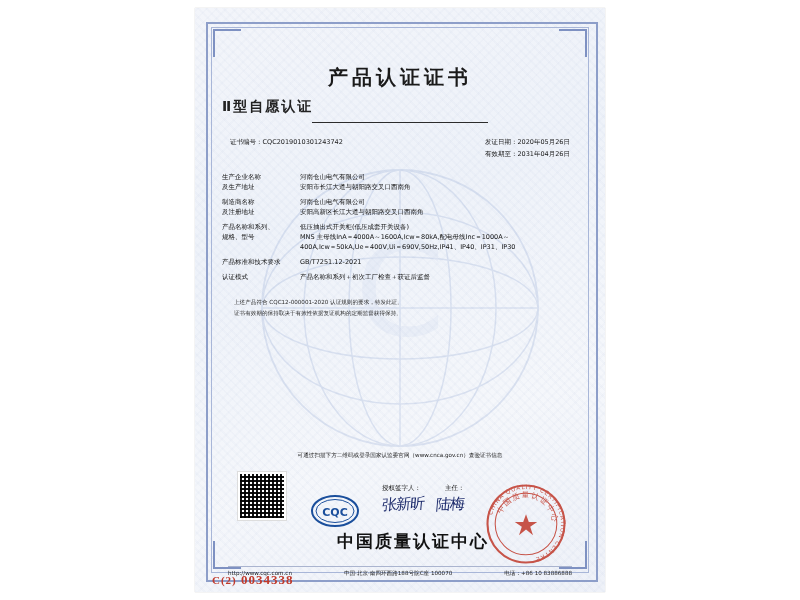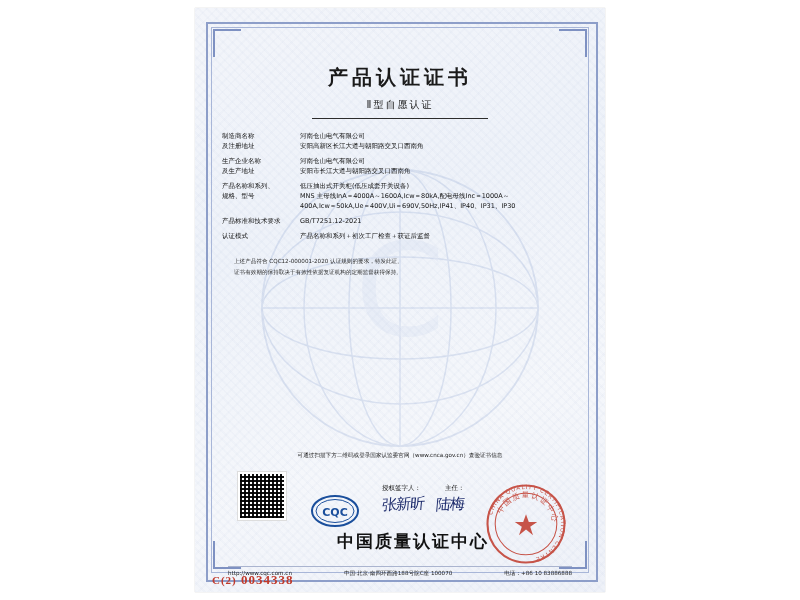--- a/index.html
+++ b/index.html
@@ -86,25 +86,26 @@
   .title-zh {
     text-align: center;
     font-family: "DejaVu Sans", sans-serif;
     font-size: 20px;
     font-weight: bold;
     letter-spacing: 4px;
     color: #1a1a1a;
     margin-top: 28px;
   }
   .title-sub {
-    text-align: center;
-    font-size: 10px;
+    text-align: left;
+    font-size: 14px;
     color: #222;
     letter-spacing: 2px;
     margin-top: 7px;
+    font-weight: bold;
   }
   .title-rule {
     width: 176px;
     height: 1px;
     background: #2c2c2c;
     margin: 6px auto 0 auto;
   }
   .meta-row {
     display: flex;
     justify-content: space-between;
@@ -296,34 +297,47 @@
   <div class="corner tr"></div>
   <div class="corner bl"></div>
   <div class="corner br"></div>
 
   <div class="content">
 
     <div class="title-zh">产品认证证书</div>
     <div class="title-sub">Ⅱ型自愿认证</div>
     <div class="title-rule"></div>
 
+    <div class="meta-row">
+      <div class="meta-left">
+        <span>证书编号：</span><span>CQC2019010301243742</span>
+      </div>
+      <div class="meta-right">
+        <div>
+          <span>发证日期：</span><span>2020年05月26日</span>
+        </div>
+        <div>
+          <span>有效期至：</span><span>2031年04月26日</span>
+        </div>
+      </div>
+    </div>
 
     <table class="fields">
       <tbody>
+      <tr>
+        <td class="label">生产企业名称
+及生产地址</td>
+        <td class="value">河南仓山电气有限公司
+安阳市长江大道与朝阳路交叉口西南角</td>
+      </tr>
       <tr>
         <td class="label">制造商名称
 及注册地址</td>
         <td class="value">河南仓山电气有限公司
 安阳高新区长江大道与朝阳路交叉口西南角</td>
-      </tr>
-      <tr>
-        <td class="label">生产企业名称
-及生产地址</td>
-        <td class="value">河南仓山电气有限公司
-安阳市长江大道与朝阳路交叉口西南角</td>
       </tr>
       <tr>
         <td class="label">产品名称和系列、
 规格、型号</td>
         <td class="value">低压抽出式开关柜(低压成套开关设备)
 MNS 主母线InA＝4000A～1600A,Icw＝80kA,配电母线Inc＝1000A～
 400A,Icw＝50kA,Ue＝400V,Ui＝690V,50Hz,IP41、IP40、IP31、IP30</td>
       </tr>
       <tr>
         <td class="label">产品标准和技术要求</td>

